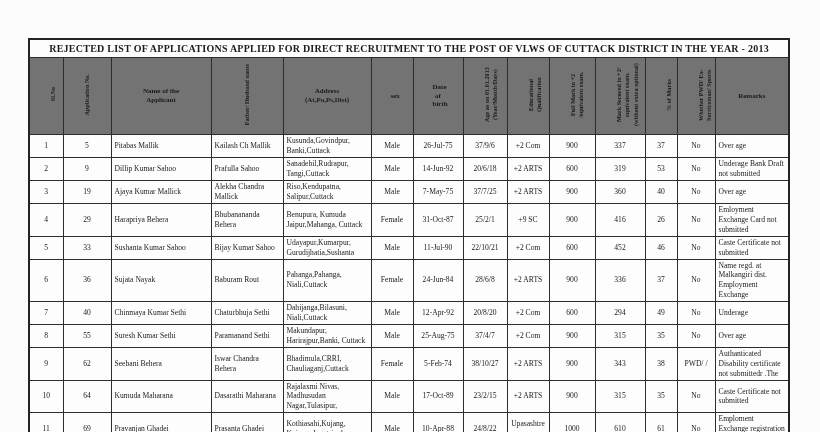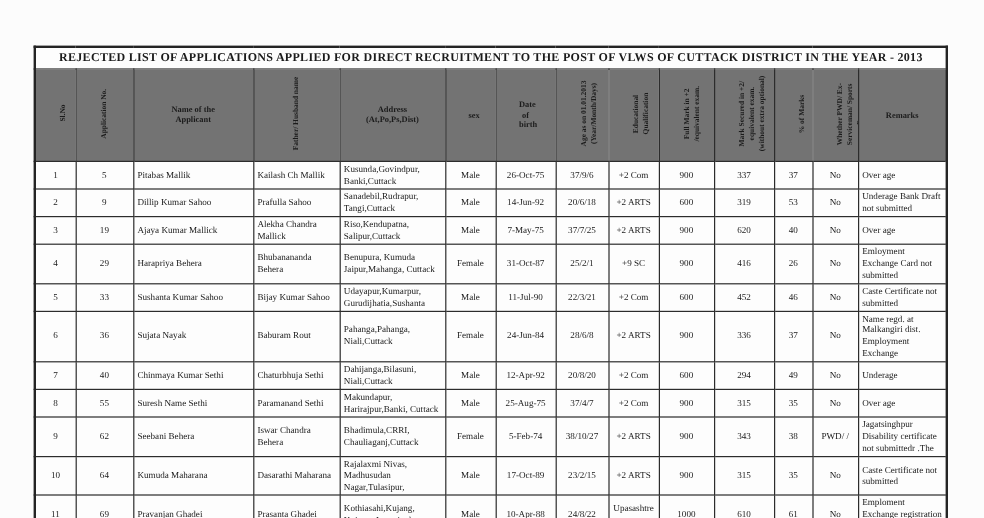--- a/index.html
+++ b/index.html
@@ -114,21 +114,21 @@
         </tr>
     </thead>
     <tbody id="table-body">
         <tr>
           <td class="center">1</td>
           <td class="center">5</td>
           <td class="left">Pitabas Mallik</td>
           <td class="left">Kailash Ch Mallik</td>
           <td class="left">Kusunda,Govindpur, Banki,Cuttack</td>
           <td class="center">Male</td>
-          <td class="center">26-Oct-75</td>
+          <td class="center">26-Jul-75</td>
           <td class="center">37/9/6</td>
           <td class="center">+2 Com</td>
           <td class="center">900</td>
           <td class="center">337</td>
           <td class="center">37</td>
           <td class="center">No</td>
           <td class="left">Over age</td>
         </tr>
         <tr>
           <td class="center">2</td>
@@ -150,21 +150,21 @@
           <td class="center">3</td>
           <td class="center">19</td>
           <td class="left">Ajaya Kumar Mallick</td>
           <td class="left">Alekha Chandra Mallick</td>
           <td class="left">Riso,Kendupatna, Salipur,Cuttack</td>
           <td class="center">Male</td>
           <td class="center">7-May-75</td>
           <td class="center">37/7/25</td>
           <td class="center">+2 ARTS</td>
           <td class="center">900</td>
-          <td class="center">620</td>
+          <td class="center">360</td>
           <td class="center">40</td>
           <td class="center">No</td>
           <td class="left">Over age</td>
         </tr>
         <tr>
           <td class="center">4</td>
           <td class="center">29</td>
           <td class="left">Harapriya Behera</td>
           <td class="left">Bhubanananda Behera</td>
           <td class="left">Benupura, Kumuda Jaipur,Mahanga, Cuttack</td>
@@ -179,21 +179,21 @@
           <td class="left">Emloyment Exchange Card not submitted</td>
         </tr>
         <tr>
           <td class="center">5</td>
           <td class="center">33</td>
           <td class="left">Sushanta Kumar Sahoo</td>
           <td class="left">Bijay Kumar Sahoo</td>
           <td class="left">Udayapur,Kumarpur, Gurudijhatia,Sushanta</td>
           <td class="center">Male</td>
           <td class="center">11-Jul-90</td>
-          <td class="center">22/3/21</td>
+          <td class="center">22/10/21</td>
           <td class="center">+2 Com</td>
           <td class="center">600</td>
           <td class="center">452</td>
           <td class="center">46</td>
           <td class="center">No</td>
           <td class="left">Caste Certificate not submitted</td>
         </tr>
         <tr>
           <td class="center">6</td>
           <td class="center">36</td>
@@ -222,21 +222,21 @@
           <td class="center">+2 Com</td>
           <td class="center">600</td>
           <td class="center">294</td>
           <td class="center">49</td>
           <td class="center">No</td>
           <td class="left">Underage</td>
         </tr>
         <tr>
           <td class="center">8</td>
           <td class="center">55</td>
-          <td class="left">Suresh Name Sethi</td>
+          <td class="left">Suresh Kumar Sethi</td>
           <td class="left">Paramanand Sethi</td>
           <td class="left">Makundapur, Harirajpur,Banki, Cuttack</td>
           <td class="center">Male</td>
           <td class="center">25-Aug-75</td>
           <td class="center">37/4/7</td>
           <td class="center">+2 Com</td>
           <td class="center">900</td>
           <td class="center">315</td>
           <td class="center">35</td>
           <td class="center">No</td>
@@ -249,21 +249,21 @@
           <td class="left">Iswar Chandra Behera</td>
           <td class="left">Bhadimula,CRRI, Chauliaganj,Cuttack</td>
           <td class="center">Female</td>
           <td class="center">5-Feb-74</td>
           <td class="center">38/10/27</td>
           <td class="center">+2 ARTS</td>
           <td class="center">900</td>
           <td class="center">343</td>
           <td class="center">38</td>
           <td class="center">PWD/ /</td>
-          <td class="left">Jagatsinghpur Disability certificate not submittedr .The</td>
+          <td class="left">Authanticated Disability certificate not submittedr .The</td>
         </tr>
         <tr>
           <td class="center">10</td>
           <td class="center">64</td>
           <td class="left">Kumuda Maharana</td>
           <td class="left">Dasarathi Maharana</td>
           <td class="left">Rajalaxmi Nivas, Madhusudan Nagar,Tulasipur,</td>
           <td class="center">Male</td>
           <td class="center">17-Oct-89</td>
           <td class="center">23/2/15</td>

